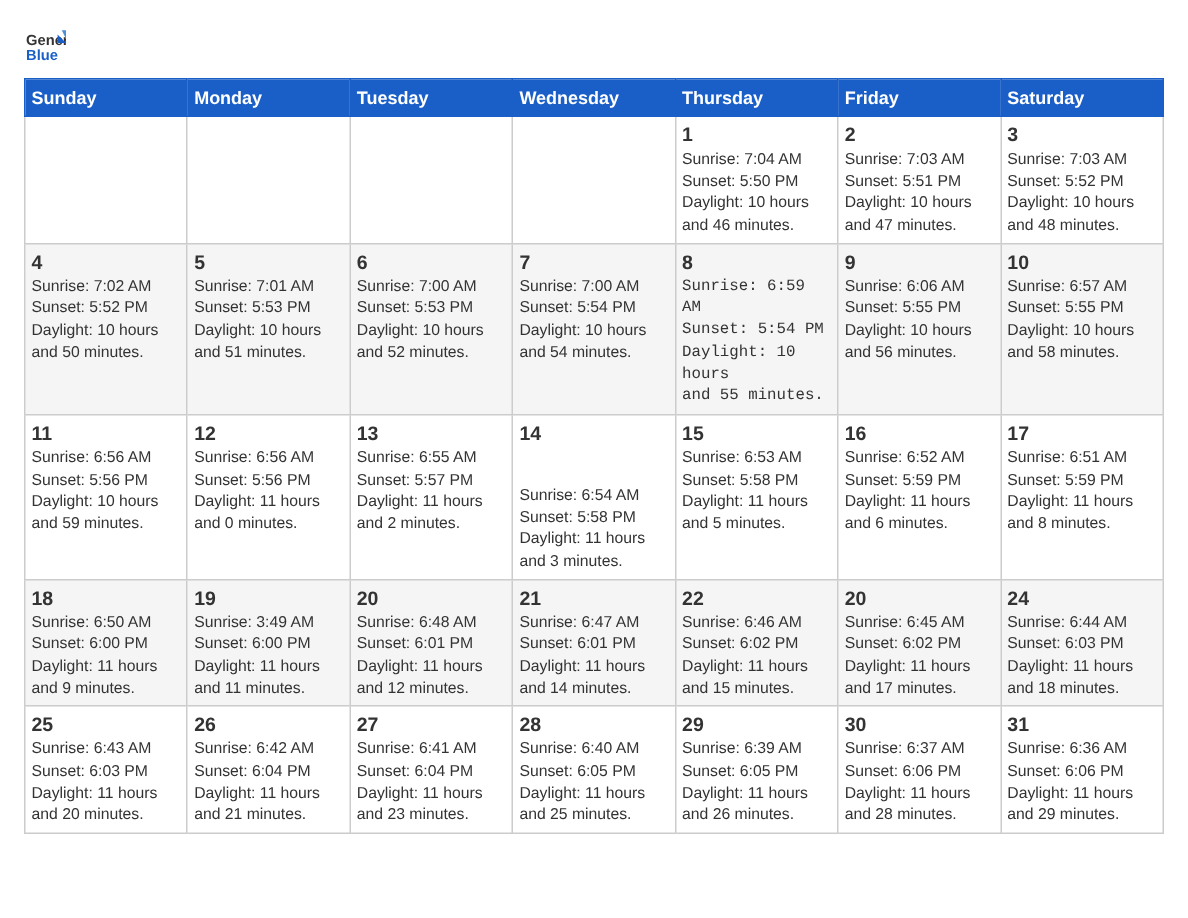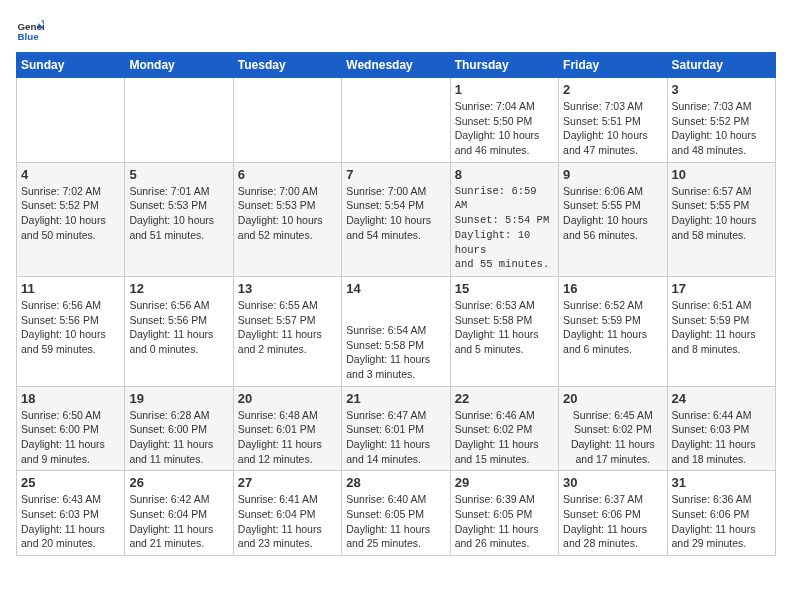--- a/index.html
+++ b/index.html
@@ -241,21 +241,21 @@
       <tr>
         <td>
           <div class="day-number">18</div>
           <div class="day-info" style="white-space: pre-line;">Sunrise: 6:50 AM
 Sunset: 6:00 PM
 Daylight: 11 hours
 and 9 minutes.</div>
         </td>
         <td>
           <div class="day-number">19</div>
-          <div class="day-info" style="white-space: pre-line;">Sunrise: 6:28 AM
+          <div class="day-info" style="white-space: pre-line;">Sunrise: 3:49 AM
 Sunset: 6:00 PM
 Daylight: 11 hours
 and 11 minutes.</div>
         </td>
         <td>
           <div class="day-number">20</div>
           <div class="day-info" style="white-space: pre-line;">Sunrise: 6:48 AM
 Sunset: 6:01 PM
 Daylight: 11 hours
 and 12 minutes.</div>
@@ -269,21 +269,21 @@
         </td>
         <td>
           <div class="day-number">22</div>
           <div class="day-info" style="white-space: pre-line;">Sunrise: 6:46 AM
 Sunset: 6:02 PM
 Daylight: 11 hours
 and 15 minutes.</div>
         </td>
         <td>
           <div class="day-number">20</div>
-          <div class="day-info" style="white-space: pre-line; text-align: center;">Sunrise: 6:45 AM
+          <div class="day-info" style="white-space: pre-line;">Sunrise: 6:45 AM
 Sunset: 6:02 PM
 Daylight: 11 hours
 and 17 minutes.</div>
         </td>
         <td>
           <div class="day-number">24</div>
           <div class="day-info" style="white-space: pre-line;">Sunrise: 6:44 AM
 Sunset: 6:03 PM
 Daylight: 11 hours
 and 18 minutes.</div>

